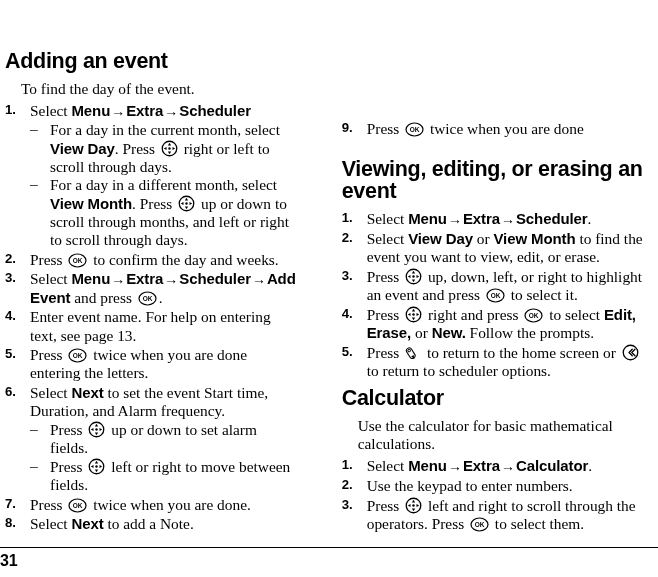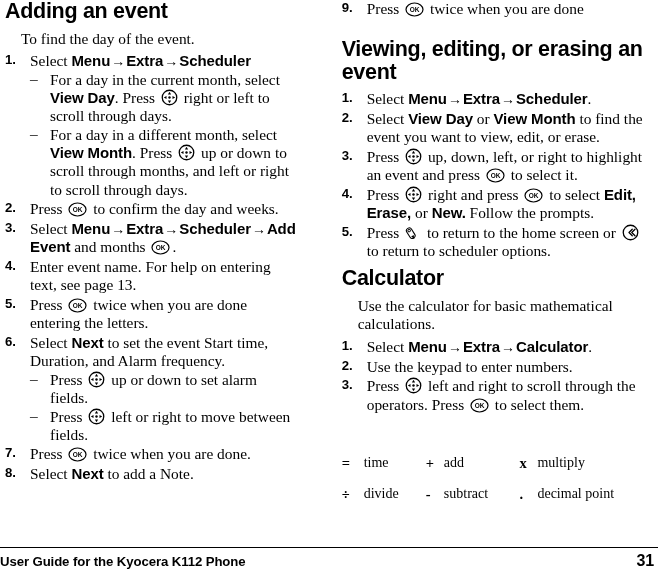--- a/index.html
+++ b/index.html
@@ -22,20 +22,21 @@
     box-sizing: border-box;
   }
   .columns {
     position: absolute;
     left: 0;
     top: 0;
     width: 658px;
     height: 535px;
     display: flex;
     gap: 17px;
+    align-items: flex-end;
   }
   .col {
     width: 329px;
     box-sizing: border-box;
     position: relative;
   }
   .col-left { padding: 0 22px 0 5px; }
   .col-right { padding: 0 8px 0 4px; }
 
   h1.section {
@@ -211,21 +212,21 @@
         <li>
           <span class="num">2.</span>
           <span>Press </span><span class="key"><svg width="19" height="15" viewBox="0 0 38 30">
                 <ellipse cx="19" cy="15" rx="17" ry="13" fill="none" stroke="#000" stroke-width="2.4"></ellipse>
                 <text x="19" y="20.5" font-family="Liberation Sans, sans-serif" font-size="13" font-weight="bold" text-anchor="middle" fill="#000">OK</text>
               </svg></span><span> to confirm the day and weeks.</span>
         </li>
 
         <li>
           <span class="num">3.</span>
-          <span>Select </span><b class="ui">Menu</b><span class="arrow">→</span><b class="ui">Extra</b><span class="arrow">→</span><b class="ui">Scheduler</b><span class="arrow">→</span><b class="ui">Add Event</b><span> and months </span><span class="key"><svg width="19" height="15" viewBox="0 0 38 30">
+          <span>Select </span><b class="ui">Menu</b><span class="arrow">→</span><b class="ui">Extra</b><span class="arrow">→</span><b class="ui">Scheduler</b><span class="arrow">→</span><b class="ui">Add Event</b><span> and press </span><span class="key"><svg width="19" height="15" viewBox="0 0 38 30">
                 <ellipse cx="19" cy="15" rx="17" ry="13" fill="none" stroke="#000" stroke-width="2.4"></ellipse>
                 <text x="19" y="20.5" font-family="Liberation Sans, sans-serif" font-size="13" font-weight="bold" text-anchor="middle" fill="#000">OK</text>
               </svg></span><span>.</span>
         </li>
 
         <li>
           <span class="num">4.</span>
           <span>Enter event name. For help on entering text, see page 13.</span>
         </li>
 
@@ -407,17 +408,16 @@
             <td class="op-desc">decimal point</td>
           </tr>
         </tbody>
       </table>
 
     </div>
   </div>
 
   <div class="footer-rule"></div>
   <div class="footer">
-    <span>User Guide for the Kyocera K112 Phone</span>
     <span class="pageno">31</span>
   </div>
 
 </div>
 
 </body></html>

